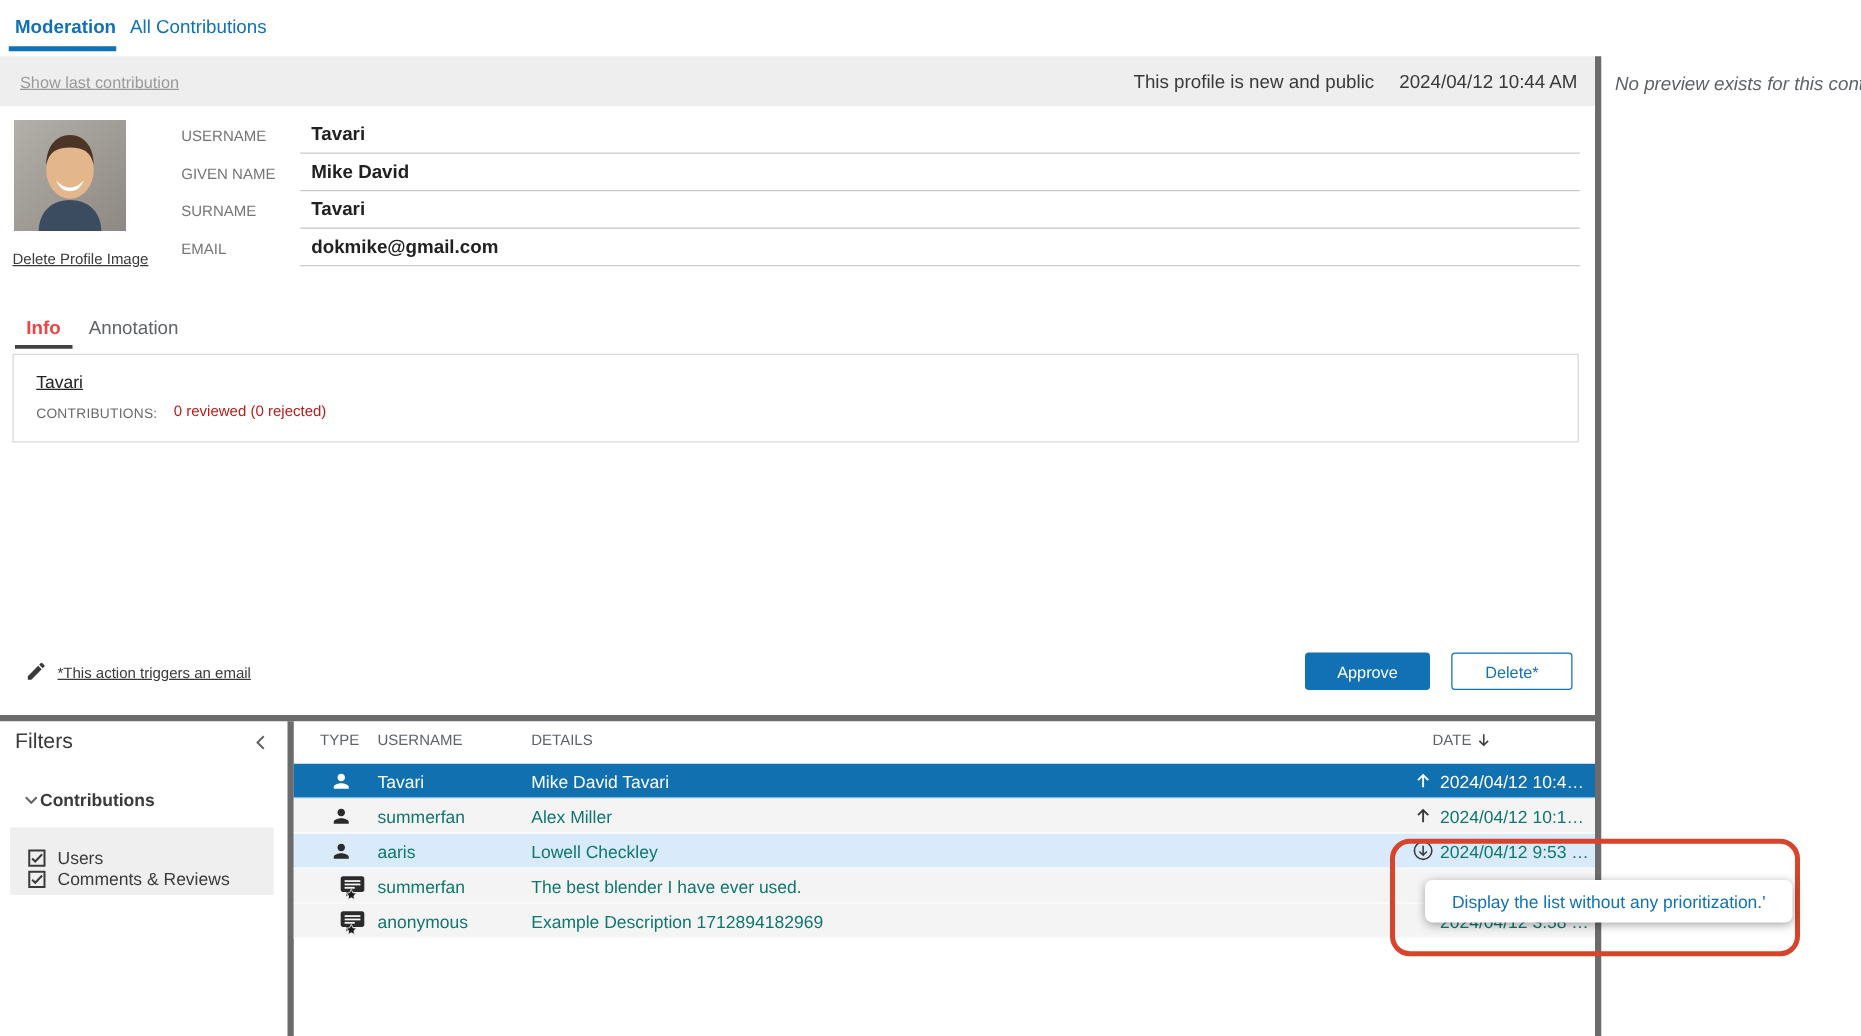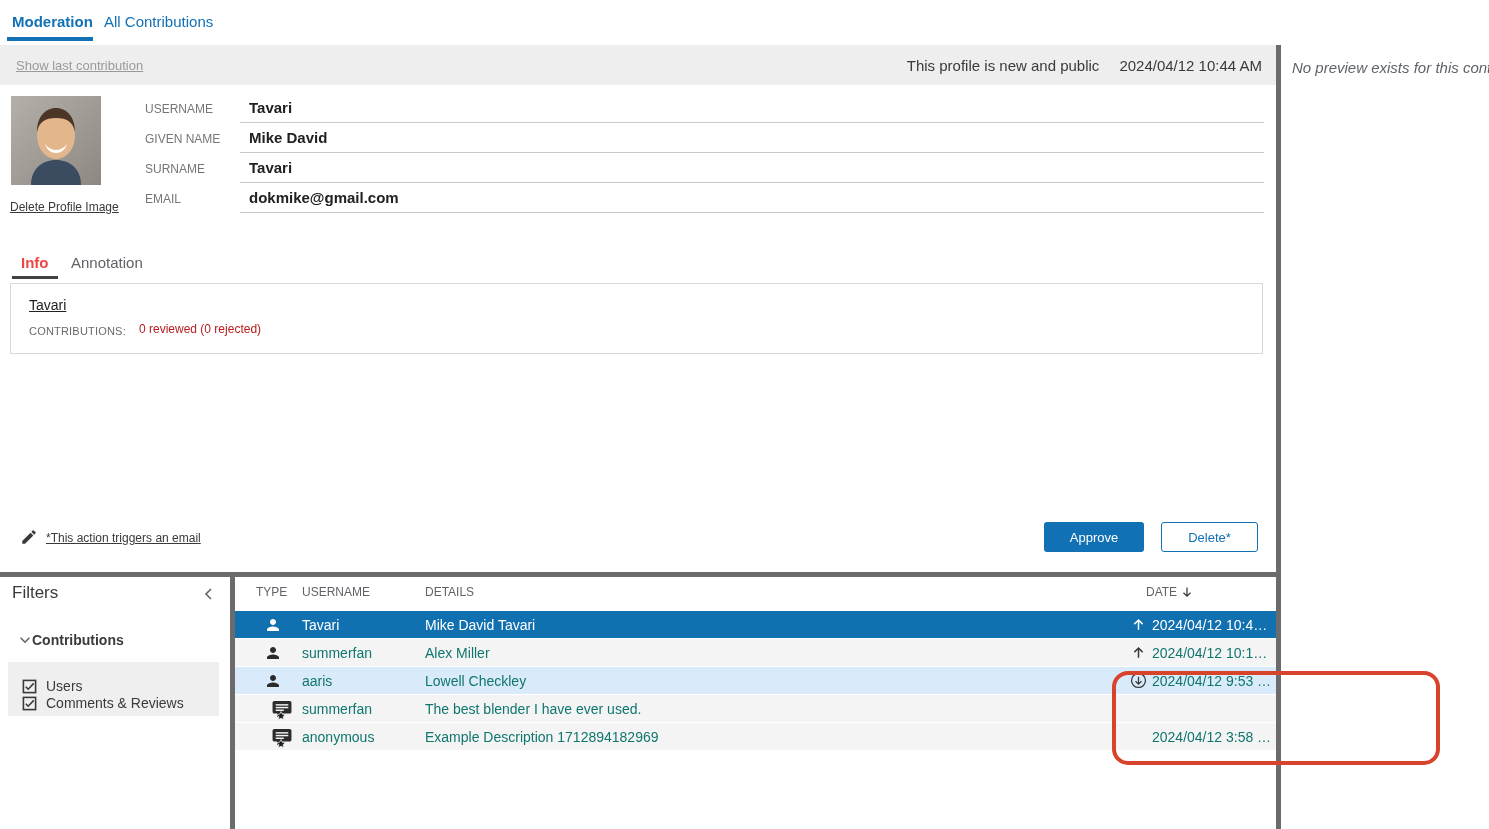--- a/index.html
+++ b/index.html
@@ -286,16 +286,17 @@
         </div>
       <div class="c-user">anonymous</div>
       <div class="c-details">Example Description 1712894182969</div>
       <div class="c-dir"></div>
       <div class="c-date">2024/04/12 3:58 …</div>
     </div>
 
   </div>
 
   <div class="red-annotation"></div>
+  <div class="tooltip">Display the list without any prioritization.'</div>
 
   <div class="preview-msg">No preview exists for this contr</div>
 
 </div>
 
 </body></html>

